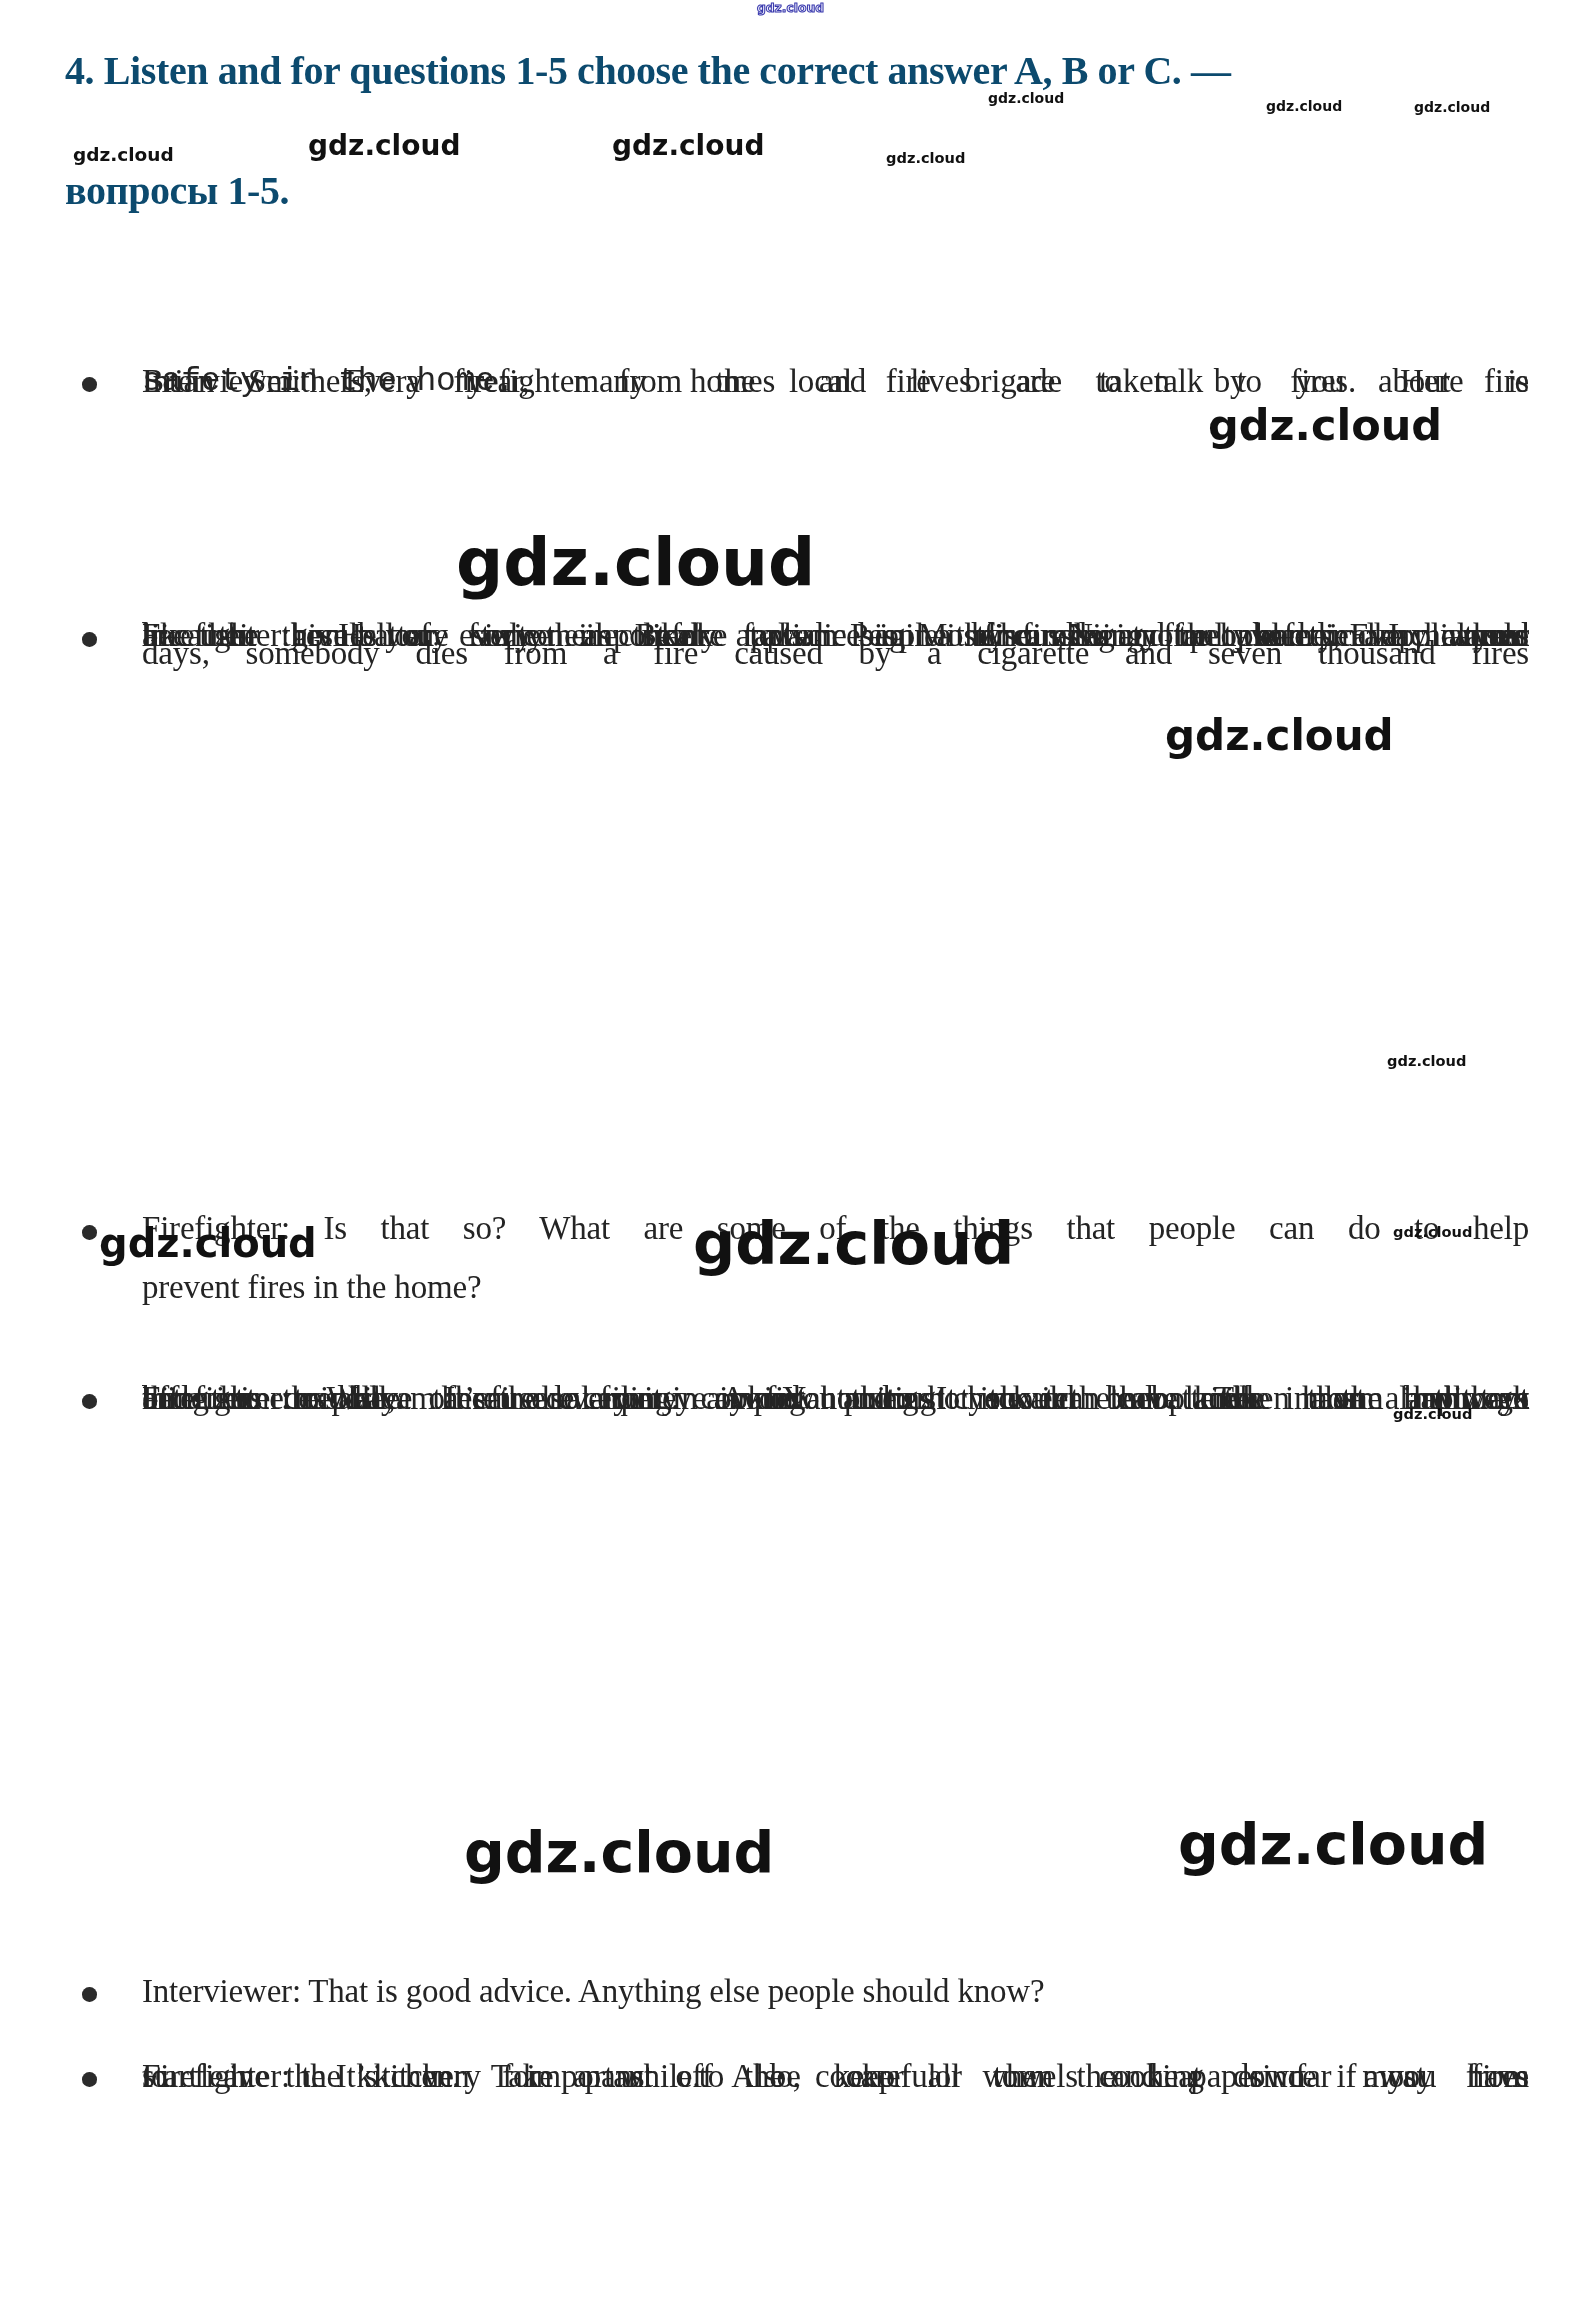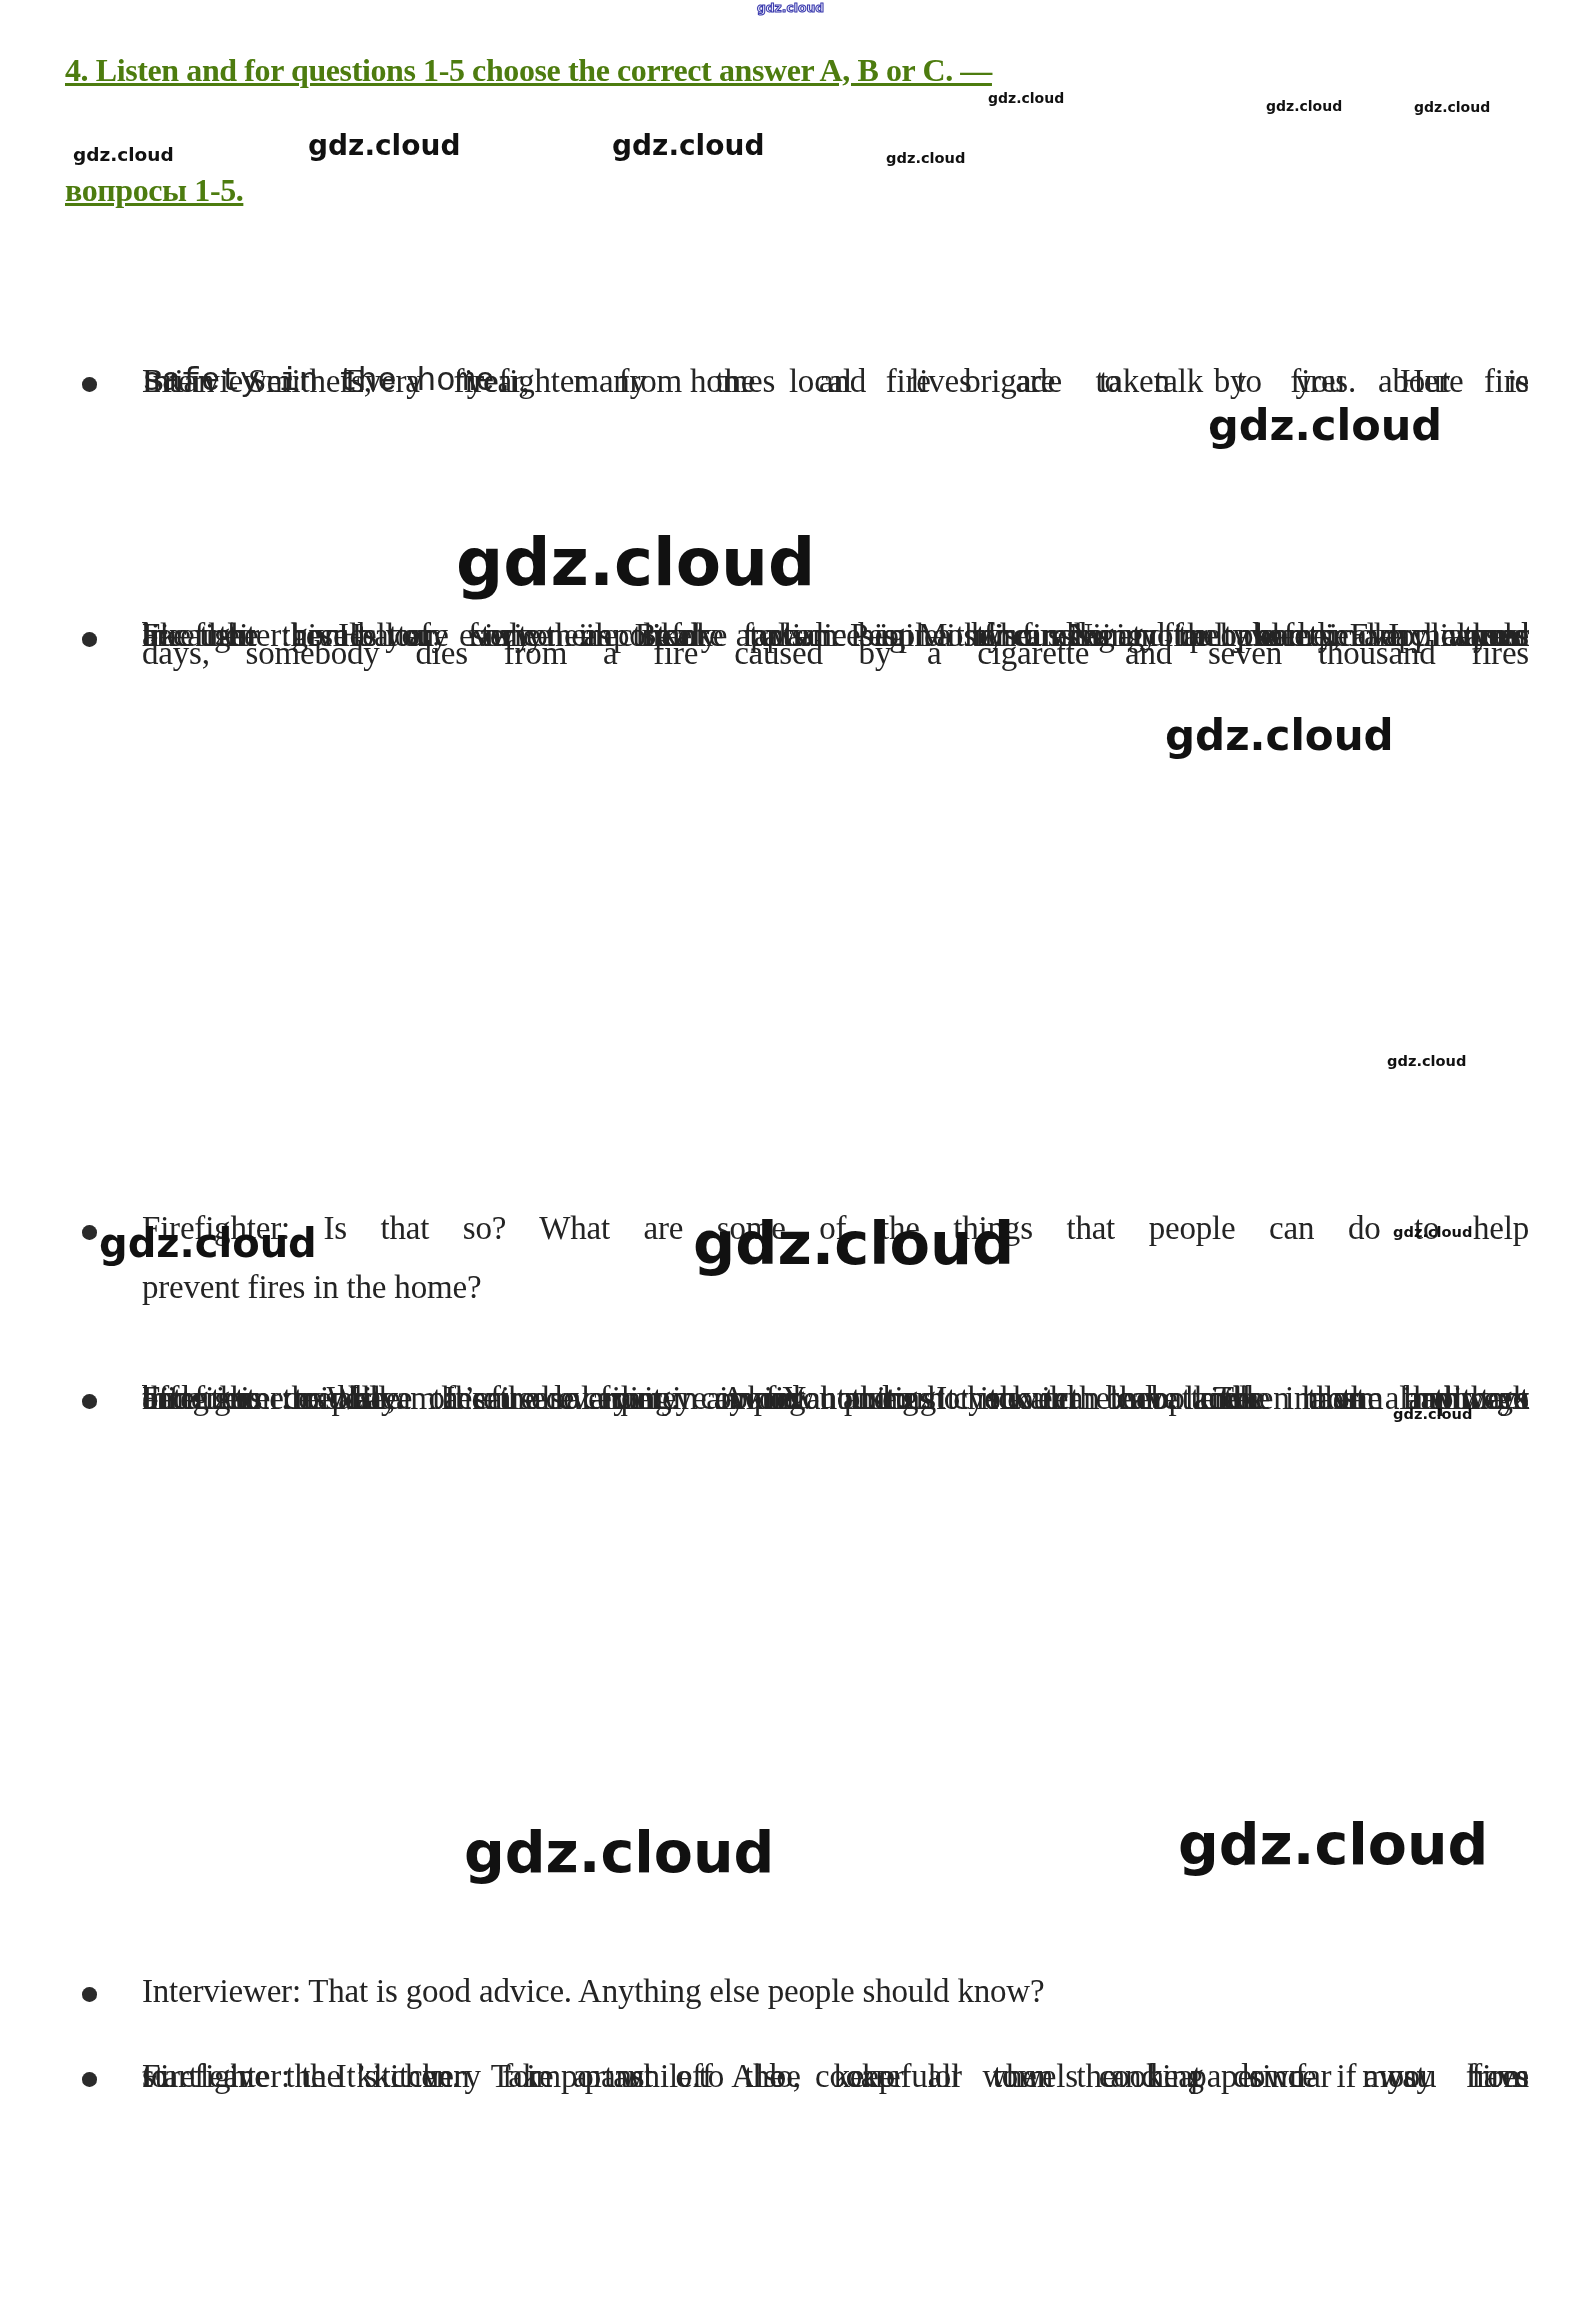--- a/index.html
+++ b/index.html
@@ -7,22 +7,22 @@
     position:relative;
     width:1576px;height:2319px;
     background:#ffffff;
     overflow:hidden;
     font-family:"Liberation Serif", serif;
     color:#1d1d1d;
   }
   
   .hline{
     position:absolute;left:65px;width:1464px;
-    font-weight:bold;font-size:32px;line-height:45px;
-    letter-spacing:-0.4px;color:#4d7c0f;white-space:nowrap;text-decoration:underline;
+    font-weight:bold;font-size:40px;line-height:45px;
+    letter-spacing:-0.4px;color:#0c4a6e;white-space:nowrap;
   }
   
   .tline{
     position:absolute;left:142px;width:1387px;height:43px;
     font-size:33px;line-height:39px;color:#242424;
     letter-spacing:-0.2px;white-space:nowrap;
   }
   .tline.justify{
     white-space:normal;
     text-align:justify;

